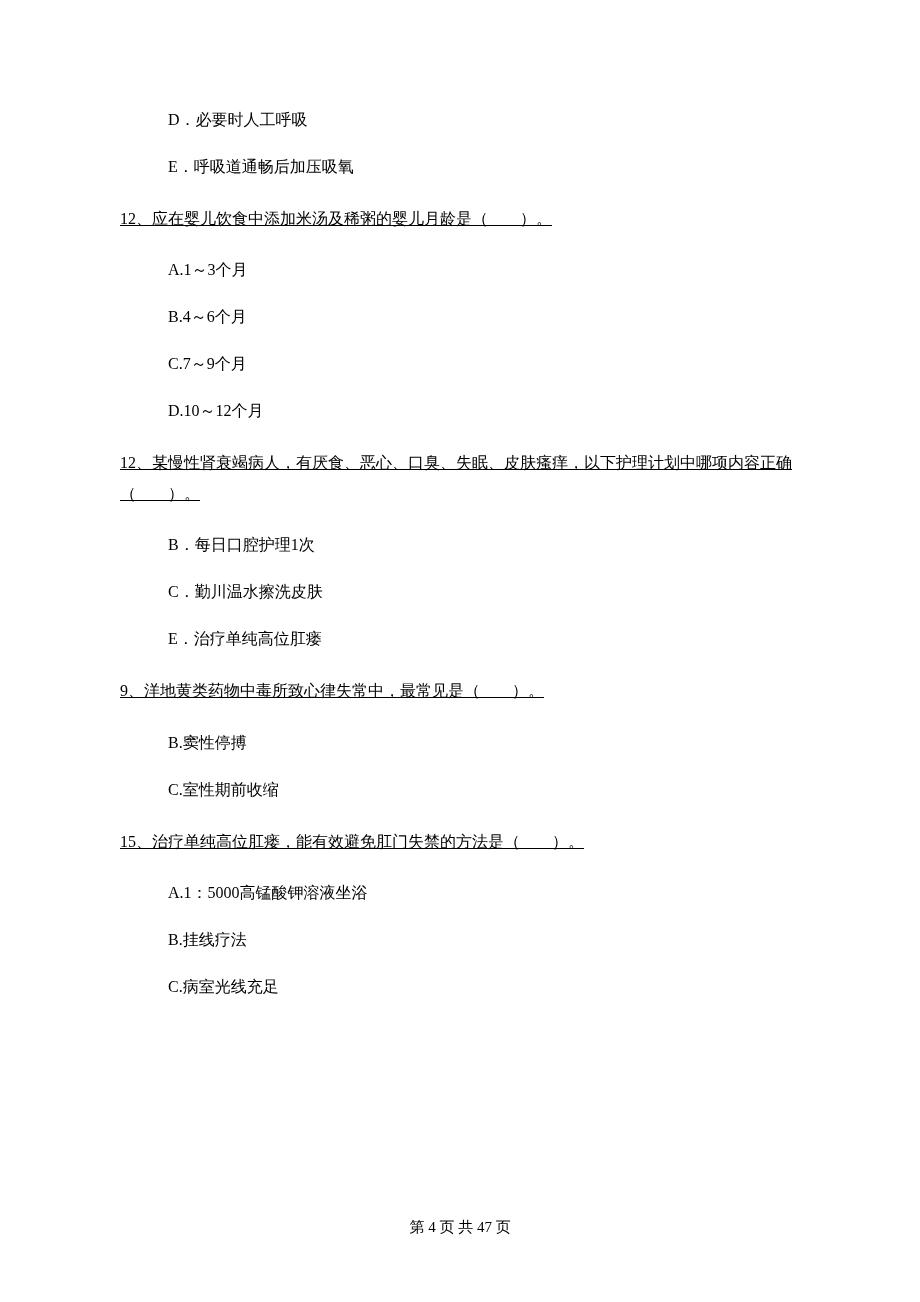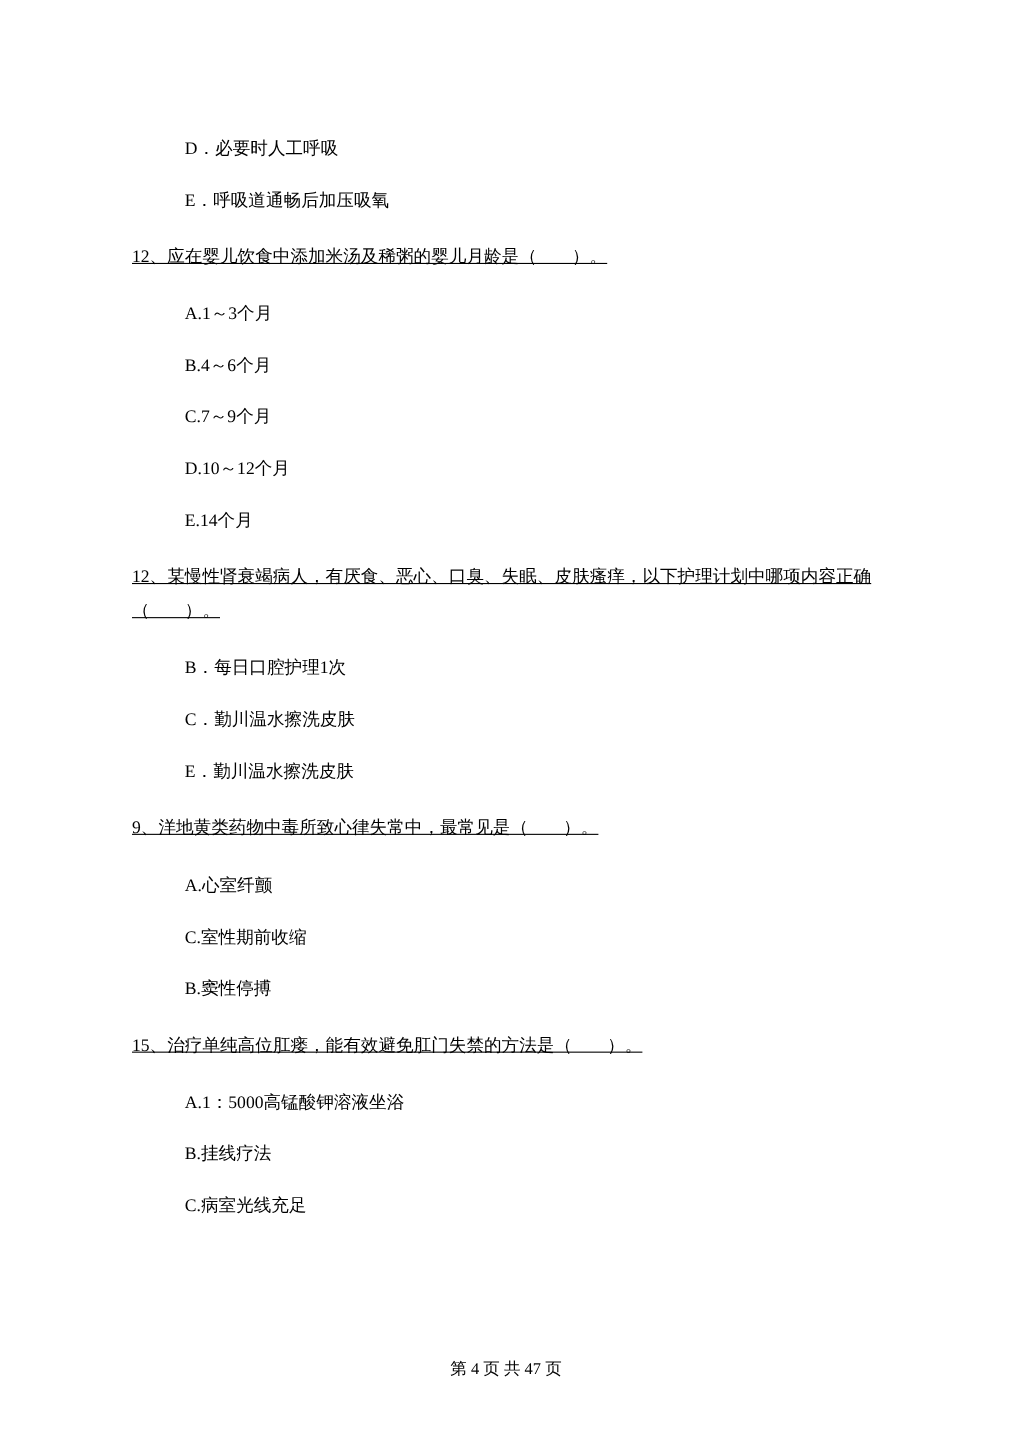--- a/index.html
+++ b/index.html
@@ -10,57 +10,55 @@
     font-size: 16px;
     color: #000000;
     width: 920px;
     height: 1302px;
     position: relative;
   }
   .page {
     padding: 110px 120px 0 120px;
   }
   .option {
-    margin: 15px 0 26px 0;
+    margin: 0 0 26px 0;
     padding-left: 48px;
   }
   .question {
     margin: 0 0 26px 0;
     padding-left: 0;
     line-height: 1.9;
     text-decoration: underline;
   }
   .footer {
     position: absolute;
-    bottom: 48px;
+    bottom: 65px;
     left: 0;
     right: 0;
     text-align: center;
     font-size: 15px;
   }
 </style>
 </head>
 <body>
 
 <div class="page" id="page-content">
     <p class="option">D．必要时人工呼吸</p>
     <p class="option">E．呼吸道通畅后加压吸氧</p>
     <p class="question">12、应在婴儿饮食中添加米汤及稀粥的婴儿月龄是（　　）。</p>
     <p class="option">A.1～3个月</p>
     <p class="option">B.4～6个月</p>
     <p class="option">C.7～9个月</p>
     <p class="option">D.10～12个月</p>
-    <p class="option">E.14个月</p>
     <p class="question">12、某慢性肾衰竭病人，有厌食、恶心、口臭、失眠、皮肤瘙痒，以下护理计划中哪项内容正确（　　）。</p>
     <p class="option">B．每日口腔护理1次</p>
     <p class="option">C．勤川温水擦洗皮肤</p>
-    <p class="option">E．勤川温水擦洗皮肤</p>
+    <p class="option">E．治疗单纯高位肛瘘</p>
     <p class="question">9、洋地黄类药物中毒所致心律失常中，最常见是（　　）。</p>
-    <p class="option">A.心室纤颤</p>
+    <p class="option">B.窦性停搏</p>
     <p class="option">C.室性期前收缩</p>
-    <p class="option">B.窦性停搏</p>
     <p class="question">15、治疗单纯高位肛瘘，能有效避免肛门失禁的方法是（　　）。</p>
     <p class="option">A.1：5000高锰酸钾溶液坐浴</p>
     <p class="option">B.挂线疗法</p>
     <p class="option">C.病室光线充足</p>
   </div>
 
 <div class="footer">第 4 页 共 47 页</div>
 
 </body></html>

